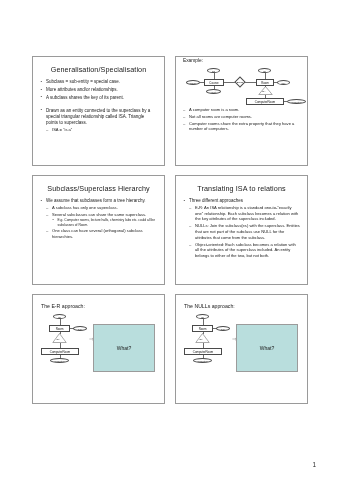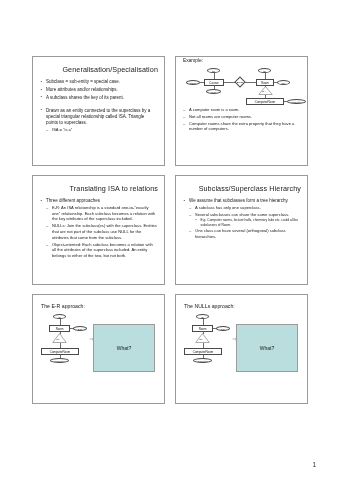--- a/index.html
+++ b/index.html
@@ -26,21 +26,21 @@
     box-sizing: border-box;
     width: 133px;
     height: 110px;
     border: 1px solid #9a9a9a;
     background: #ffffff;
     position: relative;
     overflow: hidden;
     padding: 0;
   }
   .slide-title {
-    text-align: right;
+    text-align: center;
     font-size: 7.2px;
     color: #1a1a1a;
     margin: 9px 6px 5px 6px;
     line-height: 1.1;
     letter-spacing: 0.1px;
   }
   .body {
     padding: 0 7px;
   }
   ul.lvl1 {
@@ -252,36 +252,20 @@
         <div class="ent" style="left:64px; top:33px; width:38px;">ComputerRoom</div>
         <div class="attr" style="left:105px; top:33.5px; width:19px;">computers</div>
         <div class="lnk h" style="left:102px; top:36.2px; width:3px;"></div>
       </div>
 
       <div class="body" style="margin-top:2px;">
         <ul class="lvl2">
           <li><span class="btxt">A computer room is a room.</span></li>
           <li><span class="btxt">Not all rooms are computer rooms.</span></li>
           <li><span class="btxt">Computer rooms share the extra property that they have a number of computers.</span></li>
-        </ul>
-      </div>
-    </div>
-
-    <div class="slide">
-      <div class="slide-title">Translating ISA to relations</div>
-      <div class="body">
-        <ul class="lvl1">
-          <li>
-            <span class="btxt">Three different approaches</span>
-            <ul class="lvl2">
-              <li><span class="btxt">E-R: An ISA relationship is a standard one-to-"exactly one" relationship. Each subclass becomes a relation with the key attributes of the superclass included.</span></li>
-              <li><span class="btxt">NULLs: Join the subclass(es) with the superclass. Entities that are not part of the subclass use NULL for the attributes that come from the subclass.</span></li>
-              <li><span class="btxt">Object-oriented: Each subclass becomes a relation with all the attributes of the superclass included. An entity belongs to either of the two, but not both.</span></li>
-            </ul>
-          </li>
         </ul>
       </div>
     </div>
 
     <div class="slide">
       <div class="slide-title">Subclass/Superclass Hierarchy</div>
       <div class="body">
         <ul class="lvl1">
           <li>
             <span class="btxt">We assume that subclasses form a tree hierarchy.</span>
@@ -294,20 +278,36 @@
                 </ul>
               </li>
               <li><span class="btxt">One class can have several (orthogonal) subclass hierarchies.</span></li>
             </ul>
           </li>
         </ul>
       </div>
     </div>
 
     <div class="slide">
+      <div class="slide-title">Translating ISA to relations</div>
+      <div class="body">
+        <ul class="lvl1">
+          <li>
+            <span class="btxt">Three different approaches</span>
+            <ul class="lvl2">
+              <li><span class="btxt">E-R: An ISA relationship is a standard one-to-"exactly one" relationship. Each subclass becomes a relation with the key attributes of the superclass included.</span></li>
+              <li><span class="btxt">NULLs: Join the subclass(es) with the superclass. Entities that are not part of the subclass use NULL for the attributes that come from the subclass.</span></li>
+              <li><span class="btxt">Object-oriented: Each subclass becomes a relation with all the attributes of the superclass included. An entity belongs to either of the two, but not both.</span></li>
+            </ul>
+          </li>
+        </ul>
+      </div>
+    </div>
+
+    <div class="slide">
       <div class="sub-head">The E-R approach:</div>
 
       <div class="erd" style="height:62px; margin:3px 6px 0 6px;">
         <div class="attr key" style="left:14px; top:2px; width:13px;">rid</div>
         <div class="lnk v" style="left:20.5px; top:7px; height:6px;"></div>
         <div class="ent" style="left:10px; top:13px; width:21px;">Room</div>
         <div class="lnk h" style="left:31px; top:16.2px; width:4px;"></div>
         <div class="attr" style="left:34px; top:13.5px; width:14px;">size</div>
 
         <div class="lnk v" style="left:20.5px; top:19.5px; height:2px;"></div>

